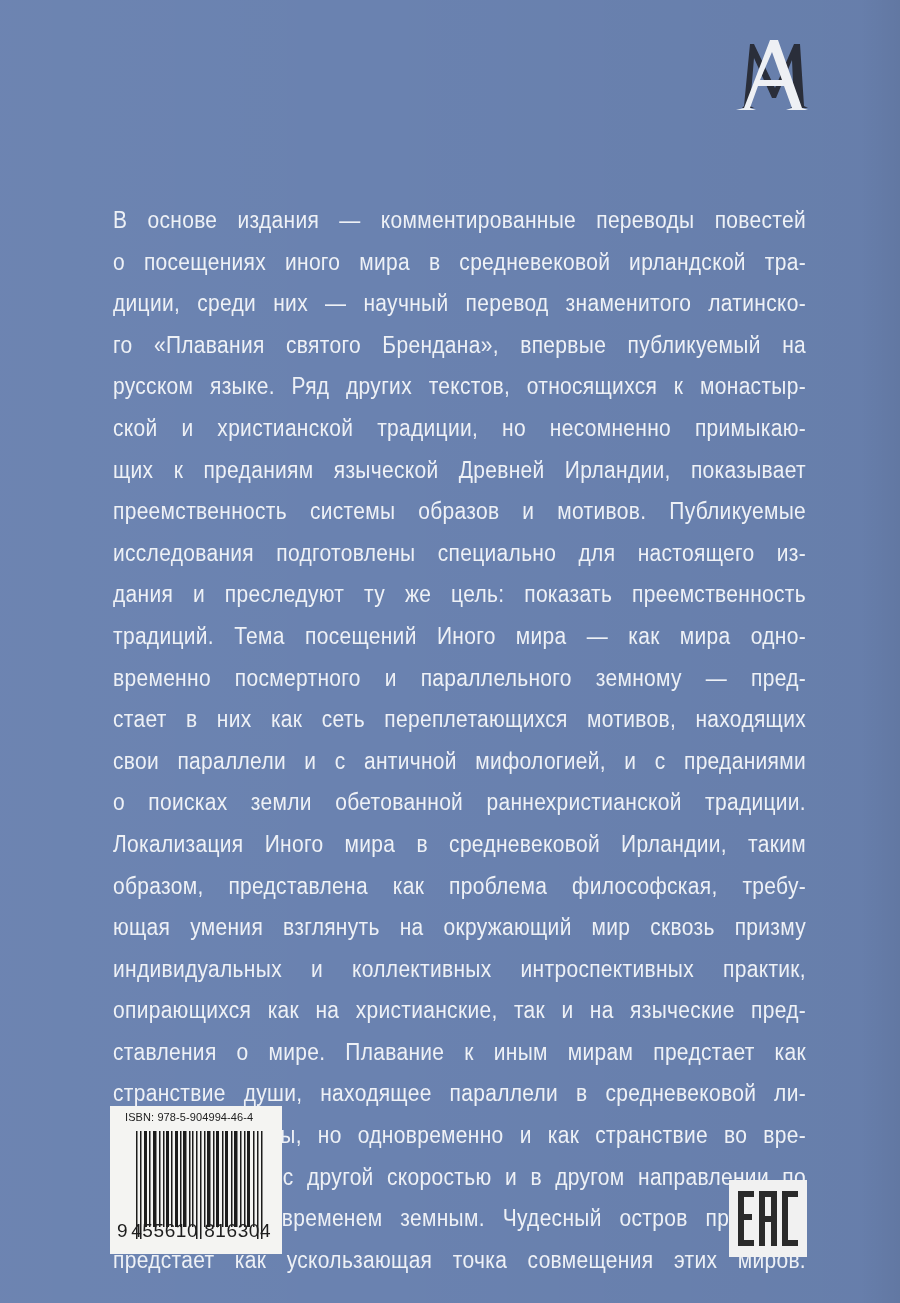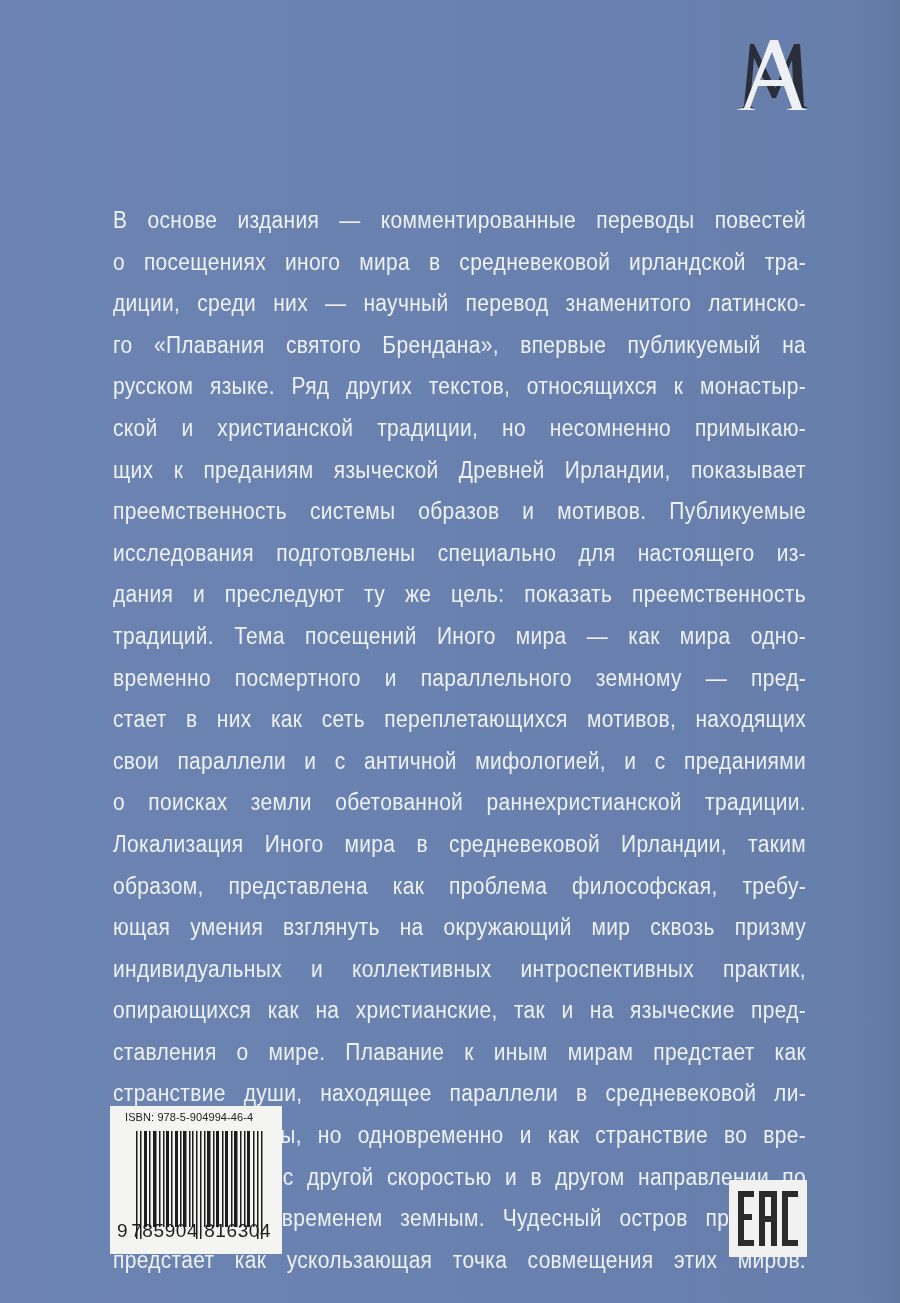--- a/index.html
+++ b/index.html
@@ -195,21 +195,21 @@
           <rect x="122" y="0" width="1.5" height="96"></rect>
           <rect x="125" y="0" width="3" height="96"></rect>
           <rect x="131" y="0" width="1.5" height="96"></rect>
 
           <rect x="135" y="0" width="1.5" height="108"></rect>
           <rect x="139" y="0" width="1.5" height="108"></rect>
         </g>
       </svg>
     </div>
     <div class="digits">
-      <span class="d-first">9</span><span class="d-mid">785904</span><span>816304</span>
+      <span class="d-first">9</span><span class="d-mid">455610</span><span>816304</span>
     </div>
   </div>
 
   <div class="eac">
     <svg viewBox="0 0 78 77">
       <g fill="#2b2b2b">
 
         <path d="M9 11 H25 V17 H15 V34 H23 V40 H15 V60 H25 V66 H9 Z"></path>
 
         <path d="M30 11 H48 V66 H42 V42 H36 V66 H30 Z M36 17 V36 H42 V17 Z" fill-rule="evenodd"></path>

